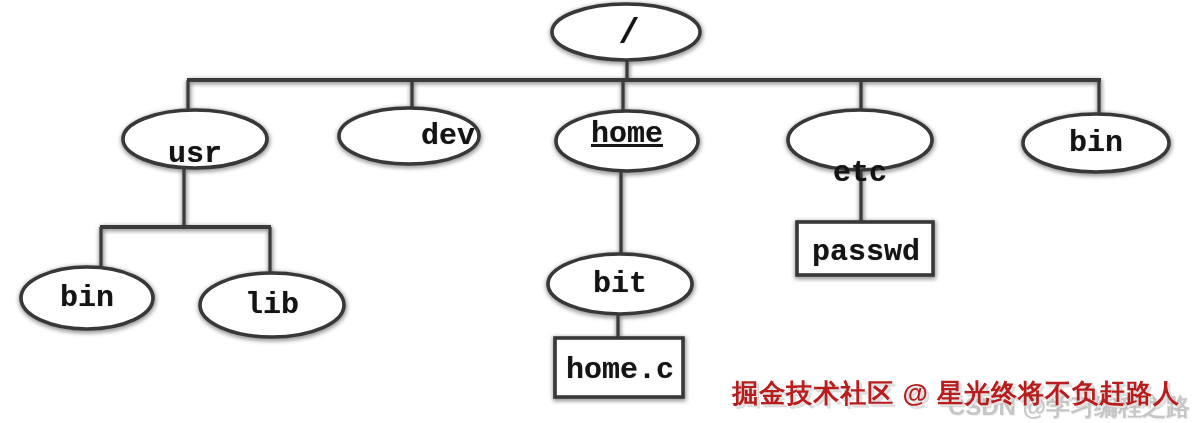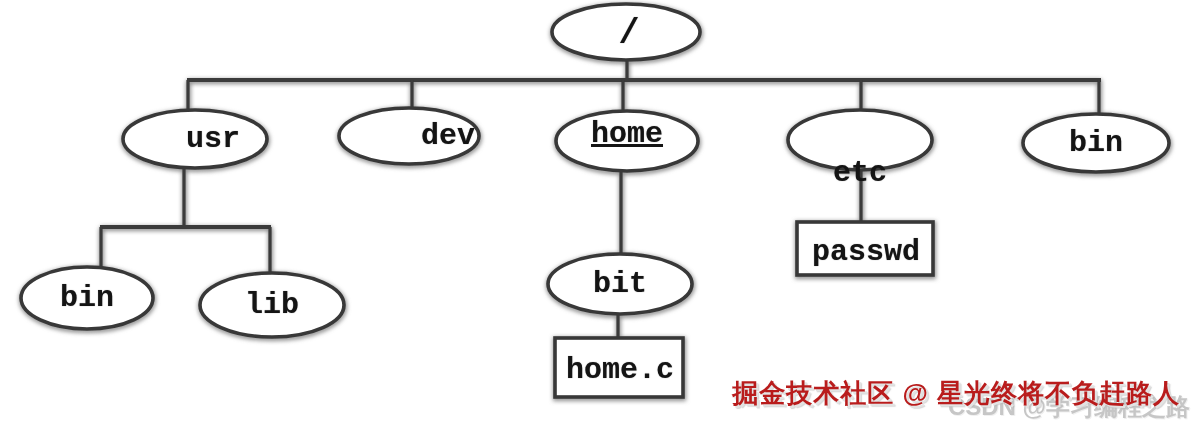--- a/index.html
+++ b/index.html
@@ -120,21 +120,21 @@
       <ellipse cx="1096" cy="143" rx="73" ry="29"></ellipse>
       <ellipse cx="87" cy="298" rx="66" ry="31"></ellipse>
       <ellipse cx="272" cy="305" rx="72" ry="32"></ellipse>
       <ellipse cx="620" cy="284" rx="72" ry="30"></ellipse>
       <rect x="797" y="222" width="136" height="53"></rect>
       <rect x="555" y="338" width="128" height="59"></rect>
     </g>
   </svg>
 
   <span class="lbl root" style="left:629px; top:34px;">/</span>
-  <span class="lbl" style="left:195px; top:139px;margin-left:18px;">usr</span>
+  <span class="lbl" style="left:195px; top:154px;">usr</span>
   <span class="lbl" style="left:409px; top:136px;margin-left:39px;">dev</span>
   <span class="lbl" style="left:627px; top:134px;text-decoration:underline;">home</span>
   <span class="lbl" style="left:860px; top:147px;margin-top:26px;">etc</span>
   <span class="lbl" style="left:1096px; top:143px;">bin</span>
   <span class="lbl" style="left:87px;  top:298px;">bin</span>
   <span class="lbl" style="left:272px; top:305px;">lib</span>
   <span class="lbl" style="left:620px; top:284px;">bit</span>
   <span class="lbl" style="left:866px; top:252px;">passwd</span>
   <span class="lbl" style="left:620px; top:370px;">home.c</span>
 

